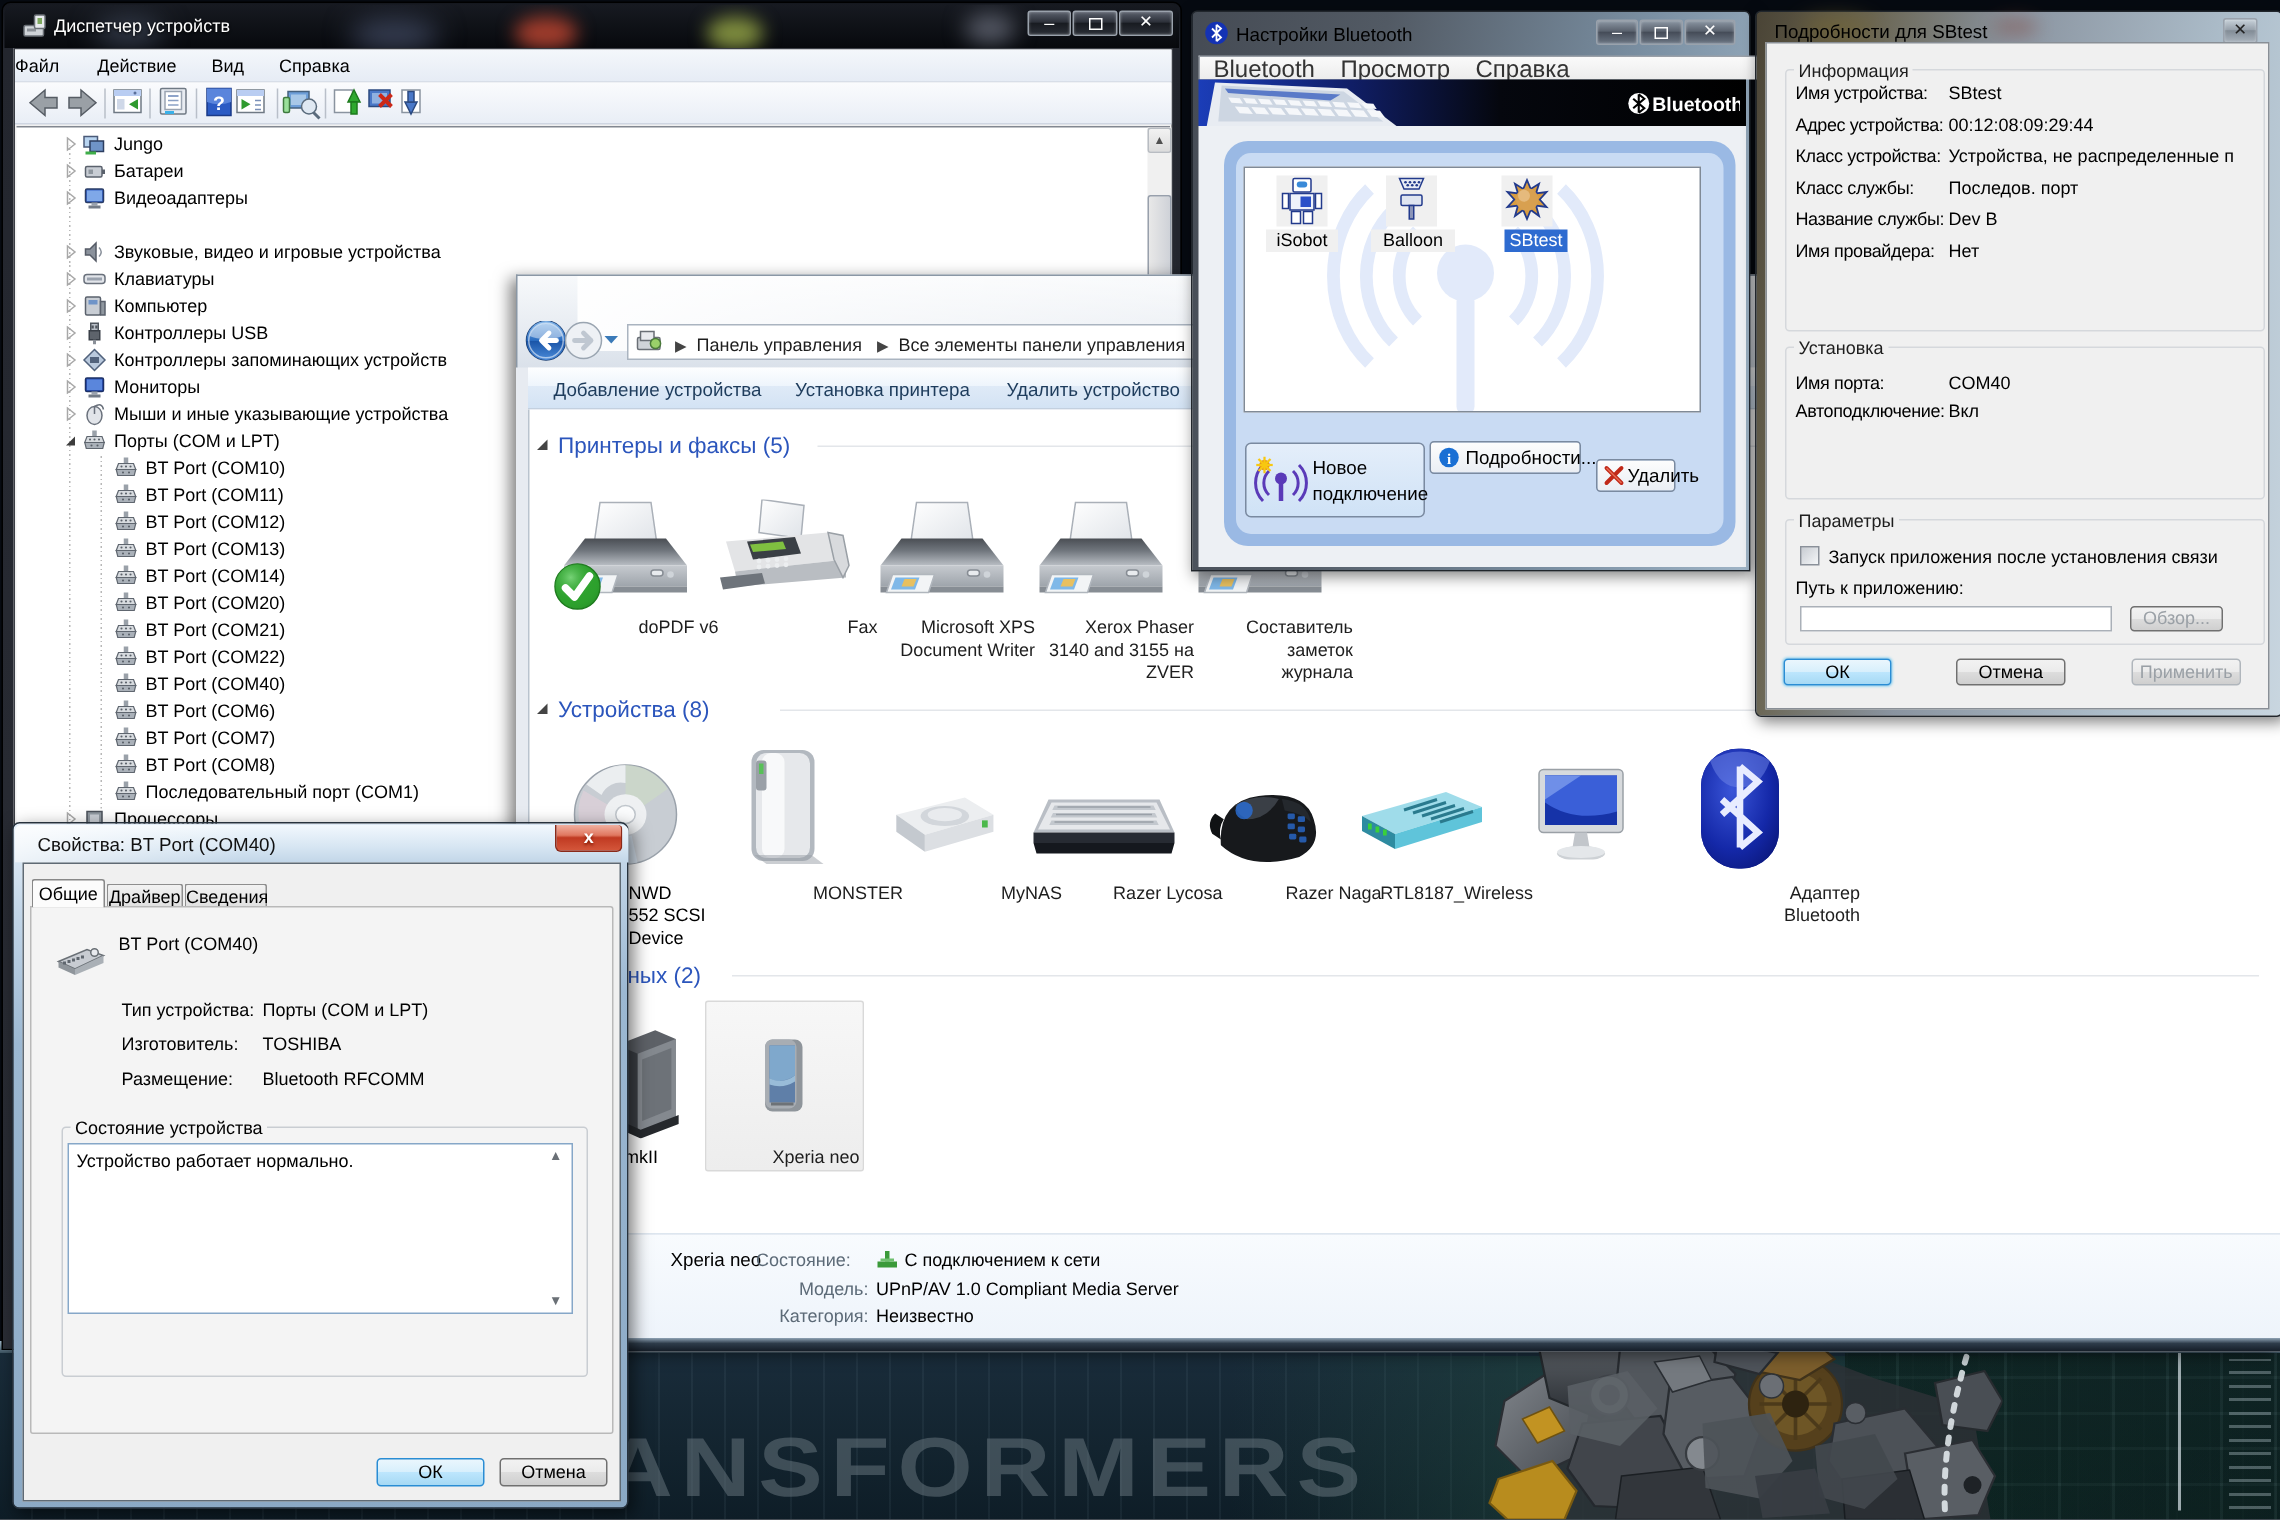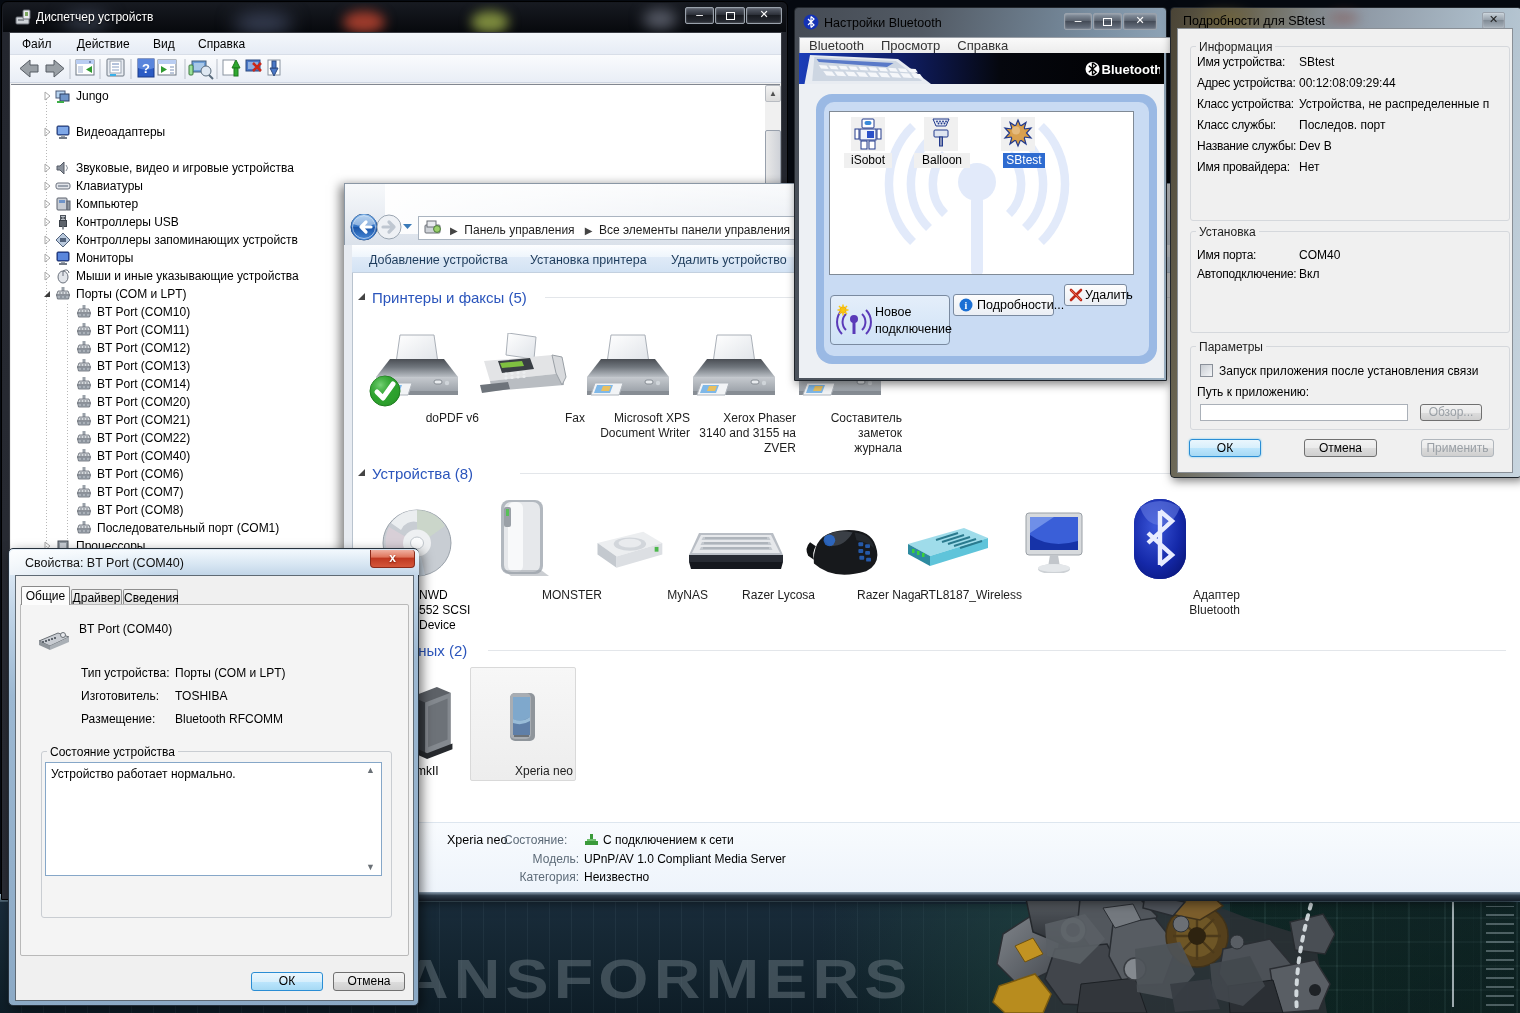--- a/index.html
+++ b/index.html
@@ -171,21 +171,21 @@
         <rect x="10" y="3" width="3" height="4" fill="#7ea860"></rect>
       </svg>
   </div>
   <div class="a" style="left:34px;top:8px;color:#fff;font-size:12px;text-shadow:0 1px 2px #000">Диспетчер устройств</div>
   <div class="a cap" style="left:683px;top:5px;width:29px">–</div>
   <div class="a cap" style="left:713px;top:5px;width:30px"><span style="display:inline-block;width:9px;height:8px;border:1px solid #fff;margin-top:4px"></span></div>
   <div class="a cap" style="left:744px;top:5px;width:36px;font-size:11px">✕</div>
 
   <div class="a" style="left:7px;top:30px;width:773px;height:861px;background:#f0f0f0;border:1px solid #3a3d44">
     <div class="a" style="left:0;top:0;width:771px;height:22px;background:linear-gradient(#f4f7fb,#e6ecf5);border-bottom:1px solid #d8dee8;font-size:12px">
-      <span style="margin-left:12px;line-height:22px">Файл</span>
+      <span style="margin-left:0;line-height:22px">Файл</span>
       <span style="margin-left:22px;line-height:22px">Действие</span>
       <span style="margin-left:20px;line-height:22px">Вид</span>
       <span style="margin-left:20px;line-height:22px">Справка</span>
     </div>
     <div class="a" style="left:0;top:22px;width:771px;height:28px;background:linear-gradient(#fafbfd,#e9eef6);border-bottom:1px solid #cfd6e2">
       <svg width="280" height="28" viewBox="0 0 280 28">
         <g fill="#9aa0a6" stroke="#565c64" stroke-width="1">
           <path d="M28,10 L20,10 L20,5 L10,13.5 L20,22 L20,17 L28,17 z"></path>
           <path d="M36,10 L44,10 L44,5 L54,13.5 L44,22 L44,17 L36,17 z"></path>
         </g>
@@ -254,20 +254,29 @@
       <div class="a" style="left:56px;top:218px;width:1px;height:236px;background:repeating-linear-gradient(0deg,#b8b8b8 0 1px,transparent 1px 3px)"></div>
       <div class="tree-row" style="left:0;top:2px;width:740px">
       <svg class="a" style="position:absolute;left:31px;top:4px" width="10" height="10" viewBox="0 0 10 10">
             <polygon points="3,1 8,5 3,9" fill="none" stroke="#a8a8a8"></polygon>
           </svg>
       <svg class="a" style="left:44px;top:1px;position:absolute" width="16" height="16" viewBox="0 0 16 16">
             <use href="#i-net"></use>
           </svg>
       <span style="position:absolute;left:65px;top:0">Jungo</span>
       </div>
+      <div class="tree-row" style="left:0;top:20px;width:740px">
+      <svg class="a" style="position:absolute;left:31px;top:4px" width="10" height="10" viewBox="0 0 10 10">
+            <polygon points="3,1 8,5 3,9" fill="none" stroke="#a8a8a8"></polygon>
+          </svg>
+      <svg class="a" style="left:44px;top:1px;position:absolute" width="16" height="16" viewBox="0 0 16 16">
+            <use href="#i-bat"></use>
+          </svg>
+      <span style="position:absolute;left:65px;top:0">Батареи</span>
+      </div>
       <div class="tree-row" style="left:0;top:38px;width:740px">
       <svg class="a" style="position:absolute;left:31px;top:4px" width="10" height="10" viewBox="0 0 10 10">
             <polygon points="3,1 8,5 3,9" fill="none" stroke="#a8a8a8"></polygon>
           </svg>
       <svg class="a" style="left:44px;top:1px;position:absolute" width="16" height="16" viewBox="0 0 16 16">
             <use href="#i-vid"></use>
           </svg>
       <span style="position:absolute;left:65px;top:0">Видеоадаптеры</span>
       </div>
       <div class="tree-row" style="left:0;top:74px;width:740px">
@@ -556,21 +565,21 @@
 </div>
 <div class="a" style="left:794px;top:7px;width:373px;height:374px;background:linear-gradient(100deg,#454b54 0%,#525a64 30%,#7a8fa2 70%,#9fb4c6 100%);border:1px solid #21262c;border-radius:4px 4px 0 0;box-shadow:2px 3px 10px rgba(0,0,0,.5)">
 <svg class="a" style="left:8px;top:6px" width="16" height="16" viewBox="0 0 16 16">
       <circle cx="8" cy="8" r="7.5" fill="#1432b4"></circle>
       <path d="M8,2.5 L8,13.5 M8,2.5 L11,5 L5,11 M8,13.5 L11,11 L5,5" stroke="#fff" stroke-width="1.2" fill="none"></path>
     </svg>
 <div class="a" style="left:29px;top:8px;color:#000;font-size:12.5px">Настройки Bluetooth</div>
 <div class="a cap" style="left:269px;top:5px;width:28px;background:linear-gradient(#8a95a2 0%,#5a626e 45%,#454c58 50%,#6a7482 100%);color:#fff">–</div>
 <div class="a cap" style="left:298px;top:5px;width:29px;background:linear-gradient(#8a95a2 0%,#5a626e 45%,#454c58 50%,#6a7482 100%)"><span style="display:inline-block;width:9px;height:8px;border:1px solid #fff;margin-top:4px"></span></div>
 <div class="a cap" style="left:328px;top:5px;width:34px;background:linear-gradient(#8a95a2 0%,#5a626e 45%,#454c58 50%,#6a7482 100%);color:#fff;font-size:11px">✕</div>
-<div class="a" style="left:4px;top:29px;width:391px;height:16px;background:linear-gradient(#fafafa,#ececec);border:1px solid #9aa0a8;border-bottom:none;font-size:13px;color:#333"><span style="margin-left:9px">Bluetooth</span><span style="margin-left:17px">Просмотр</span><span style="margin-left:17px">Справка</span></div>
+<div class="a" style="left:4px;top:29px;width:391px;height:16px;background:linear-gradient(#fafafa,#ececec);border:1px solid #9aa0a8;border-bottom:none;font-size:16px;color:#333"><span style="margin-left:9px">Bluetooth</span><span style="margin-left:17px">Просмотр</span><span style="margin-left:17px">Справка</span></div>
 <div class="a" style="left:4px;top:45px;width:365px;height:31px;background:linear-gradient(90deg,#1b3db8 0%,#101e66 28%,#05070e 55%,#000 100%);overflow:hidden">
 <svg class="a" style="left:0;top:0" width="165" height="31" viewBox="0 0 150 31" preserveAspectRatio="none">
         <polygon points="10,2 90,6 120,31 5,31" fill="#e8ecf2"></polygon>
         <polygon points="14,4 88,8 112,28 12,28" fill="#cdd6e2"></polygon>
         <polygon points="16,6 86,10 80,14 18,9" fill="#5a7ac8"></polygon>
         <g fill="#f5f7fa">
           <polygon points="18,12.0 25,12.5 27,16.0 20,15.5"></polygon>
           <polygon points="27,12.4 34,12.9 36,16.4 29,15.9"></polygon>
           <polygon points="36,12.8 43,13.3 45,16.8 38,16.3"></polygon>
           <polygon points="45,13.2 52,13.7 54,17.2 47,16.7"></polygon>
@@ -673,21 +682,21 @@
       </svg>
 <div class="a" style="left:44px;top:8px;font-size:12.5px;line-height:17px">Новое<br>подключение</div>
 </div>
 <div class="a" style="left:158px;top:286px;width:101px;height:22px;background:linear-gradient(#fdfdfd,#eaeef4);border:1px solid #7a8aa0;border-radius:3px">
 <svg class="a" style="left:5px;top:3px" width="14" height="14" viewBox="0 0 14 14">
         <circle cx="7" cy="7" r="6.5" fill="#1a6fd4"></circle>
         <text x="7" y="11" text-anchor="middle" font-size="10" font-weight="bold" fill="#fff" font-family="Liberation Serif">i</text>
       </svg>
 <div class="a" style="left:23px;top:3px;font-size:12.5px">Подробности...</div>
 </div>
-<div class="a" style="left:269px;top:276px;width:63px;height:22px;background:linear-gradient(#fdfdfd,#eaeef4);border:1px solid #7a8aa0;border-radius:3px">
+<div class="a" style="left:269px;top:298px;width:53px;height:22px;background:linear-gradient(#fdfdfd,#eaeef4);border:1px solid #7a8aa0;border-radius:3px">
 <svg class="a" style="left:4px;top:3px" width="14" height="14" viewBox="0 0 14 14">
         <path d="M2,2 L12,12 M12,2 L2,12" stroke="#c02818" stroke-width="2.6" stroke-linecap="round"></path>
         <path d="M2,2 L12,12" stroke="#e86a50" stroke-width="1"></path>
       </svg>
 <div class="a" style="left:20px;top:3px;font-size:12.5px">Удалить</div>
 </div>
 </div>
 <div class="a" style="left:1170px;top:7px;width:352px;height:471px;background:linear-gradient(100deg,#4a4436 0%,#6a6552 18%,#8a94a0 40%,#aebfcc 75%,#c9d6e0 100%);border:1px solid #21262c;border-radius:4px;box-shadow:2px 3px 10px rgba(0,0,0,.5)">
 <div class="a" style="left:158px;top:4px;width:30px;height:12px;background:#84463a;border-radius:50%;filter:blur(6px);opacity:.45"></div>
 <div class="a" style="left:30px;top:4px;width:46px;height:14px;background:#7a6a30;border-radius:50%;filter:blur(7px);opacity:.6"></div>

